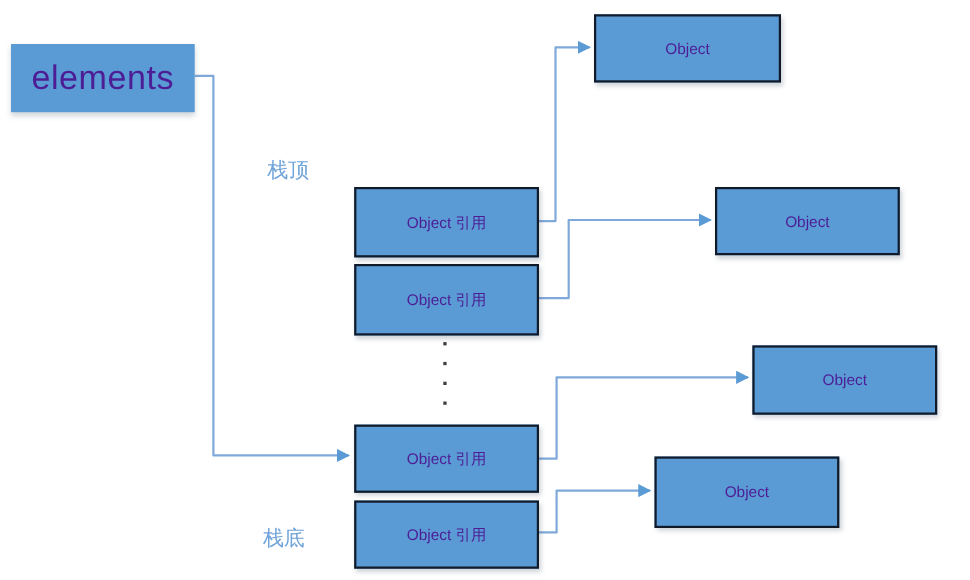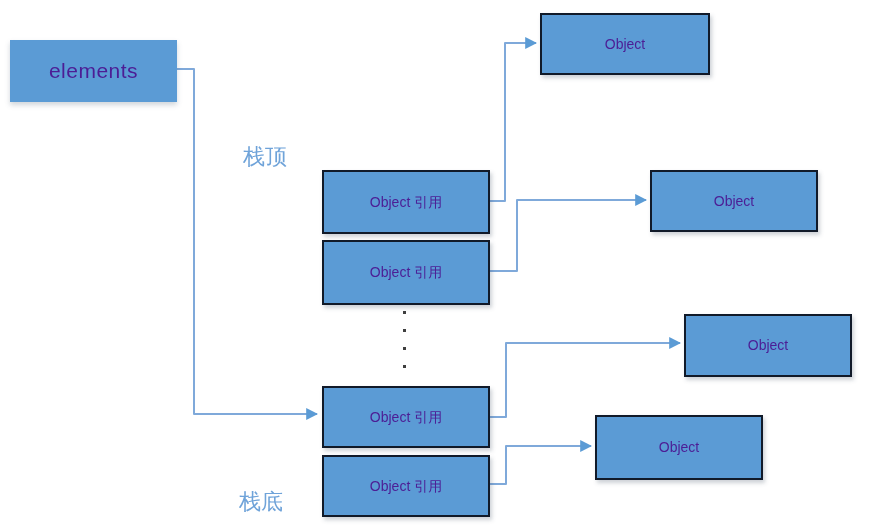--- a/index.html
+++ b/index.html
@@ -28,21 +28,21 @@
     display: flex;
     align-items: center;
     justify-content: center;
     text-align: center;
     line-height: 1.2;
   }
 
   .elements-box {
     left: 10px; top: 40px;
     width: 167px; height: 62px;
-    font-size: 21px;
+    font-size: 31px;
     letter-spacing: 0.5px;
     box-shadow: 0 3px 5px rgba(70, 90, 110, 0.25);
   }
 
   .node {
     border: 2px solid #111a29;
     font-size: 14px;
     box-shadow: 2px 3px 4px rgba(60, 75, 95, 0.25);
   }
 
@@ -52,25 +52,25 @@
   .ref-4 { left: 322px; top: 455px; width: 168px; height: 62px; }
 
   .obj-1 { left: 540px; top: 13px;  width: 170px; height: 62px; }
   .obj-2 { left: 650px; top: 170px; width: 168px; height: 62px; }
   .obj-3 { left: 684px; top: 314px; width: 168px; height: 63px; }
   .obj-4 { left: 595px; top: 415px; width: 168px; height: 65px; }
 
   .zh-label {
     position: absolute;
     color: #6fa3d9;
-    font-size: 22px;
+    font-size: 19px;
     white-space: nowrap;
   }
   .label-top    { left: 243px; top: 142px; }
-  .label-bottom { left: 239px; top: 487px; }
+  .label-bottom { left: 239px; top: 476px; }
 
   polyline.connector {
     fill: none;
     stroke: #7fa9da;
     stroke-width: 2;
     stroke-linejoin: round;
   }
   .ellipsis-dot { fill: #3f3f3f; }
 </style>
 </head>

